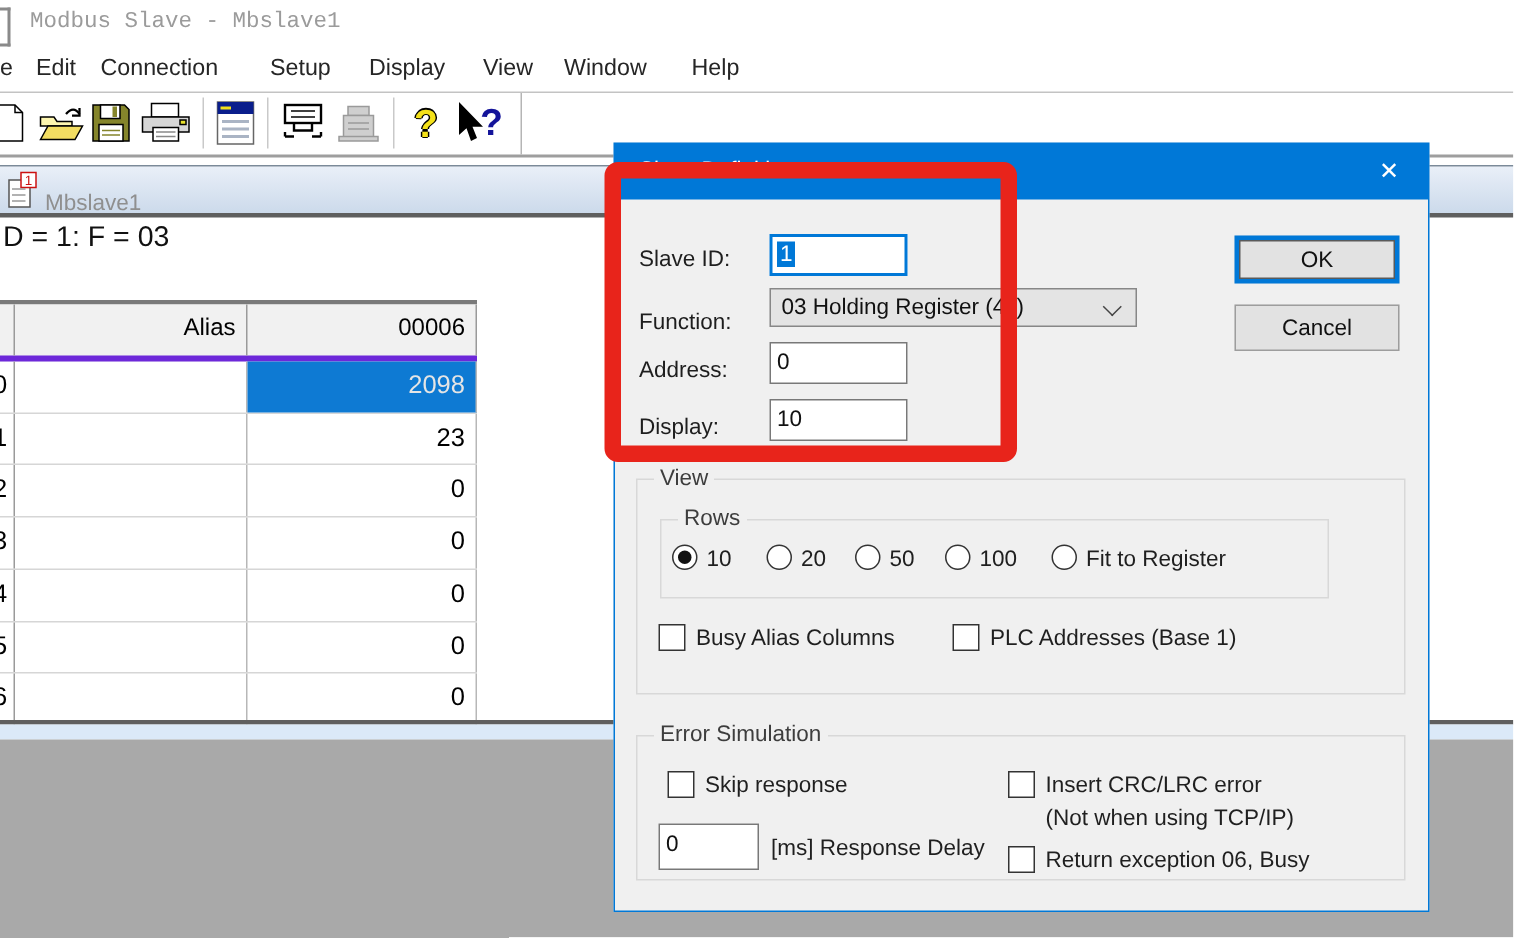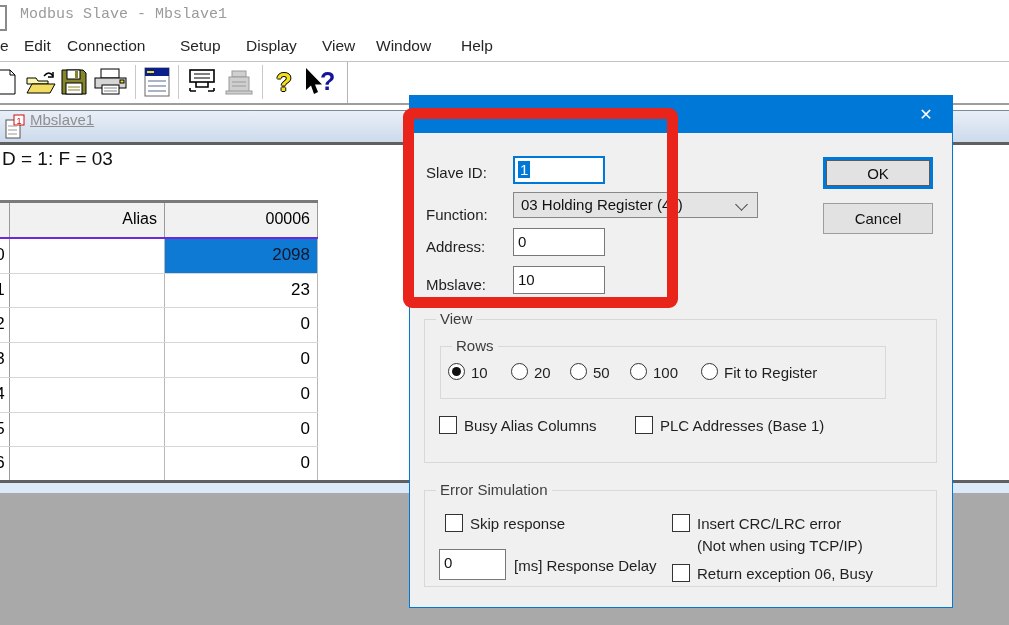--- a/index.html
+++ b/index.html
@@ -17,37 +17,37 @@
   .tb-btn{position:absolute;top:4px;height:32px;display:flex;align-items:center;justify-content:center;}
   .tb-sep{position:absolute;top:3px;width:1px;height:34px;background:#c9c9c9;}
   .tb-endline{position:absolute;top:0;width:1px;height:41px;background:#b5b5b5;}
   .help-q{font-size:26px;font-weight:bold;color:#f4e11a;
           text-shadow:1px 0 #000,-1px 0 #000,0 1px #000,0 -1px #000;}
 
   
   .child-titlebar{left:0;top:110px;width:1009px;height:31px;
      background:linear-gradient(#e9eff8,#ccdaeb);
      border-top:1px solid #7b8a99;border-bottom:3px solid #5f5f5f;}
-  .child-title-text{left:30px;top:0;font-size:15px;color:#8f8f8f;text-decoration:underline;}
+  .child-title-text{left:30px;top:16px;font-size:15px;color:#8f8f8f;}
   .status-line{left:2px;top:148px;font-size:19px;color:#111;}
 
   
   .grid{left:0;top:200px;width:318px;height:280px;border-top:3px solid #7a7a7a;}
-  .g-header{display:flex;height:34px;background:#f1f1f1;border-bottom:2px solid #6d28d9;}
+  .g-header{display:flex;height:34px;background:#f1f1f1;border-bottom:4px solid #6d28d9;}
   .g-hcell{box-sizing:border-box;border-right:1px solid #9a9a9a;font-size:16px;color:#000;
            text-align:right;padding:7px 7px 0 0;overflow:hidden;}
   .g-rows{display:flex;flex-direction:column;height:243px;}
   .g-row{flex:1;display:flex;border-bottom:1px solid #d6d6d6;}
   .g-cell{box-sizing:border-box;border-right:1px solid #b7b7b7;font-size:17px;color:#000;
           text-align:right;padding:6px 7px 0 0;position:relative;overflow:hidden;}
   .c-num{width:10px;border-right:1px solid #9a9a9a;padding:0;}
   .c-num span{position:absolute;left:-7px;top:6px;width:14px;text-align:center;}
   .c-alias{width:155px;}
   .c-val{width:153px;}
-  .g-cell.sel{background:#0e7ad3;color:#0f172a;}
+  .g-cell.sel{background:#0e7ad3;color:#e5e5e5;}
   .grid-bottom{left:0;top:480px;width:1009px;height:3px;background:#5f5f5f;}
   .win-bottom-strip{left:0;top:483px;width:1009px;height:10px;background:#dbe9f8;}
   .backdrop{left:0;top:493px;width:1009px;height:132px;background:#a9a9a9;}
 
   
   .dialog{left:409px;top:95px;width:542px;height:511px;background:#f0f0f0;
           border:1px solid #0078d7;z-index:10;}
   .dlg-titlebar{position:absolute;left:0;top:0;width:100%;height:37px;background:#0078d7;}
   .dlg-title{position:absolute;left:16px;top:9px;font-size:15px;color:#fff;}
   .dlg-close{position:absolute;right:5px;top:0;width:42px;height:37px;color:#fff;
@@ -266,21 +266,21 @@
 
     <div class="dlg-label" style="left:16px;top:110px">Function:</div>
     <div class="combo" style="left:103px;top:96px;width:245px;height:26px">
       <span>03 Holding Register (4x)</span>
       <span class="chev"></span>
     </div>
 
     <div class="dlg-label" style="left:16px;top:142px">Address:</div>
     <div class="txt" style="left:103px;top:132px;width:92px;height:28px">0</div>
 
-    <div class="dlg-label" style="left:16px;top:180px">Mbslave:</div>
+    <div class="dlg-label" style="left:16px;top:180px">Display:</div>
     <div class="txt" style="left:103px;top:170px;width:92px;height:28px">10</div>
 
     <div class="btn btn-focus" style="left:413px;top:61px;width:110px;height:32px">OK</div>
     <div class="btn" style="left:413px;top:107px;width:110px;height:31px">Cancel</div>
 
     <div class="groupbox" style="left:14px;top:223px;width:513px;height:144px">
       <div class="gb-legend">View</div>
 
       <div class="groupbox" style="left:15px;top:26px;width:446px;height:53px">
         <div class="gb-legend">Rows</div>

